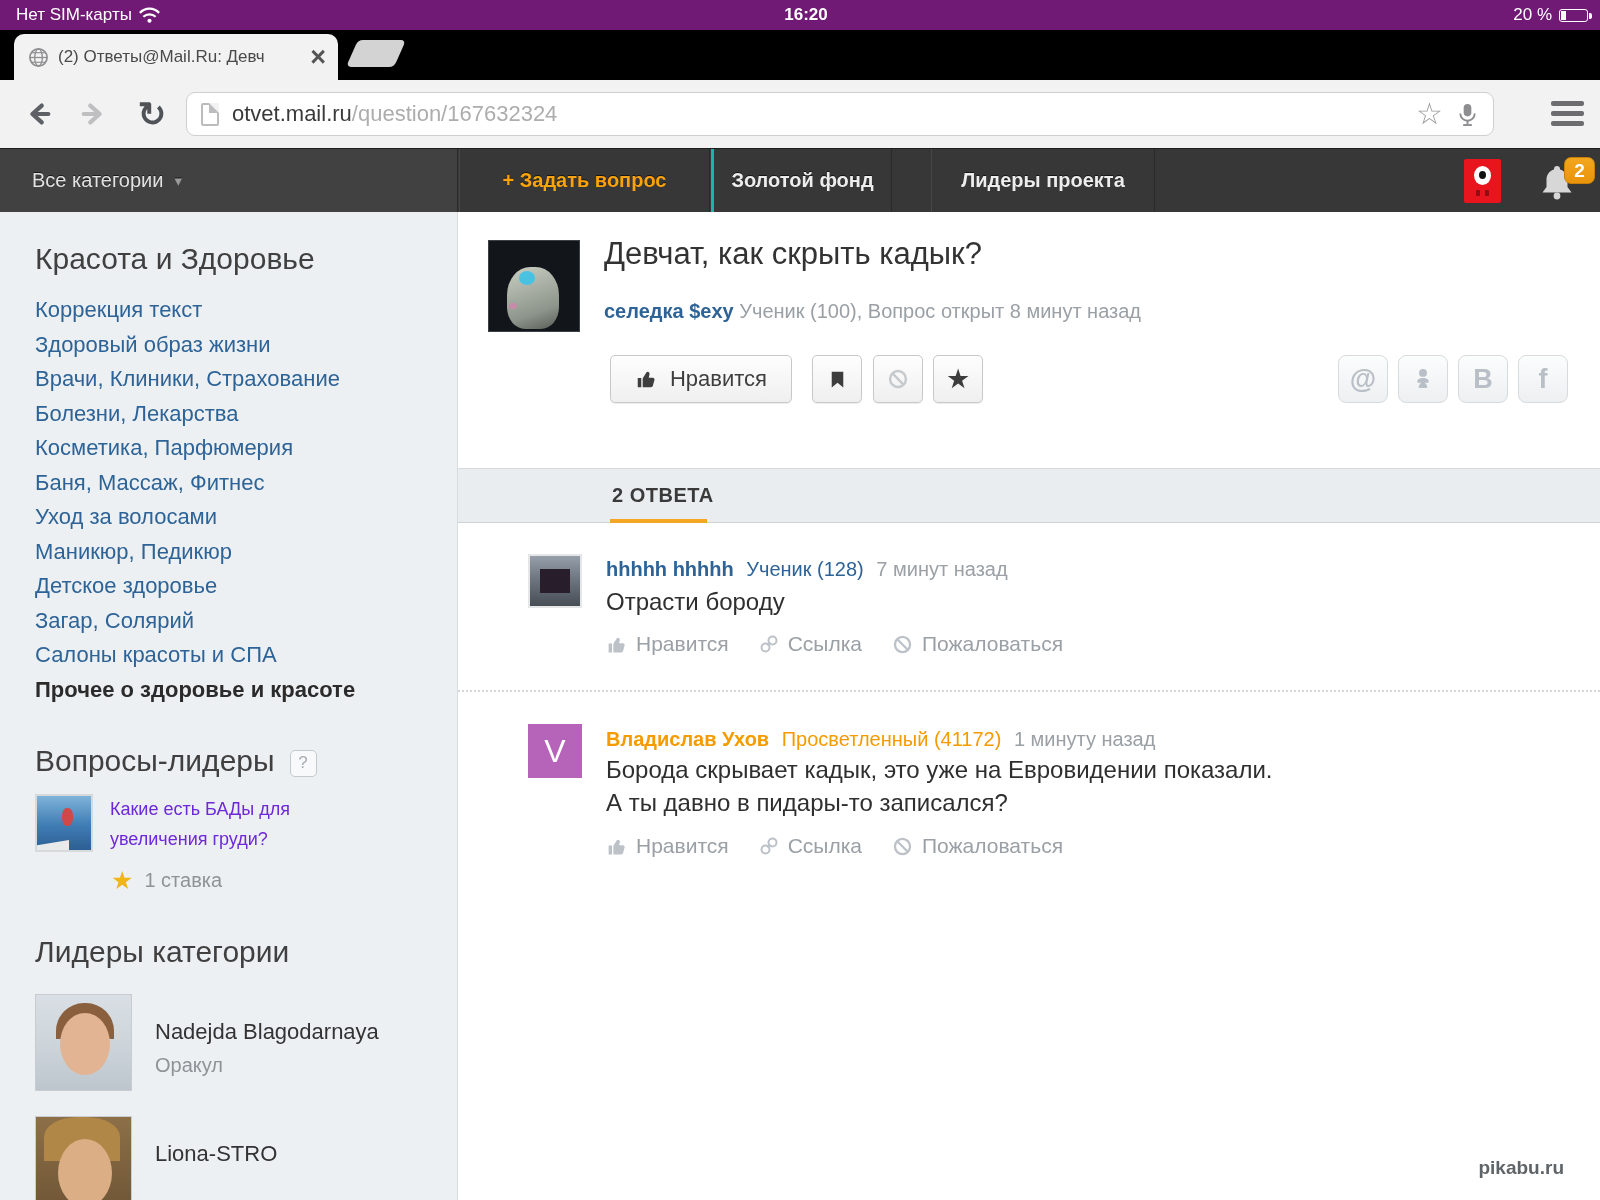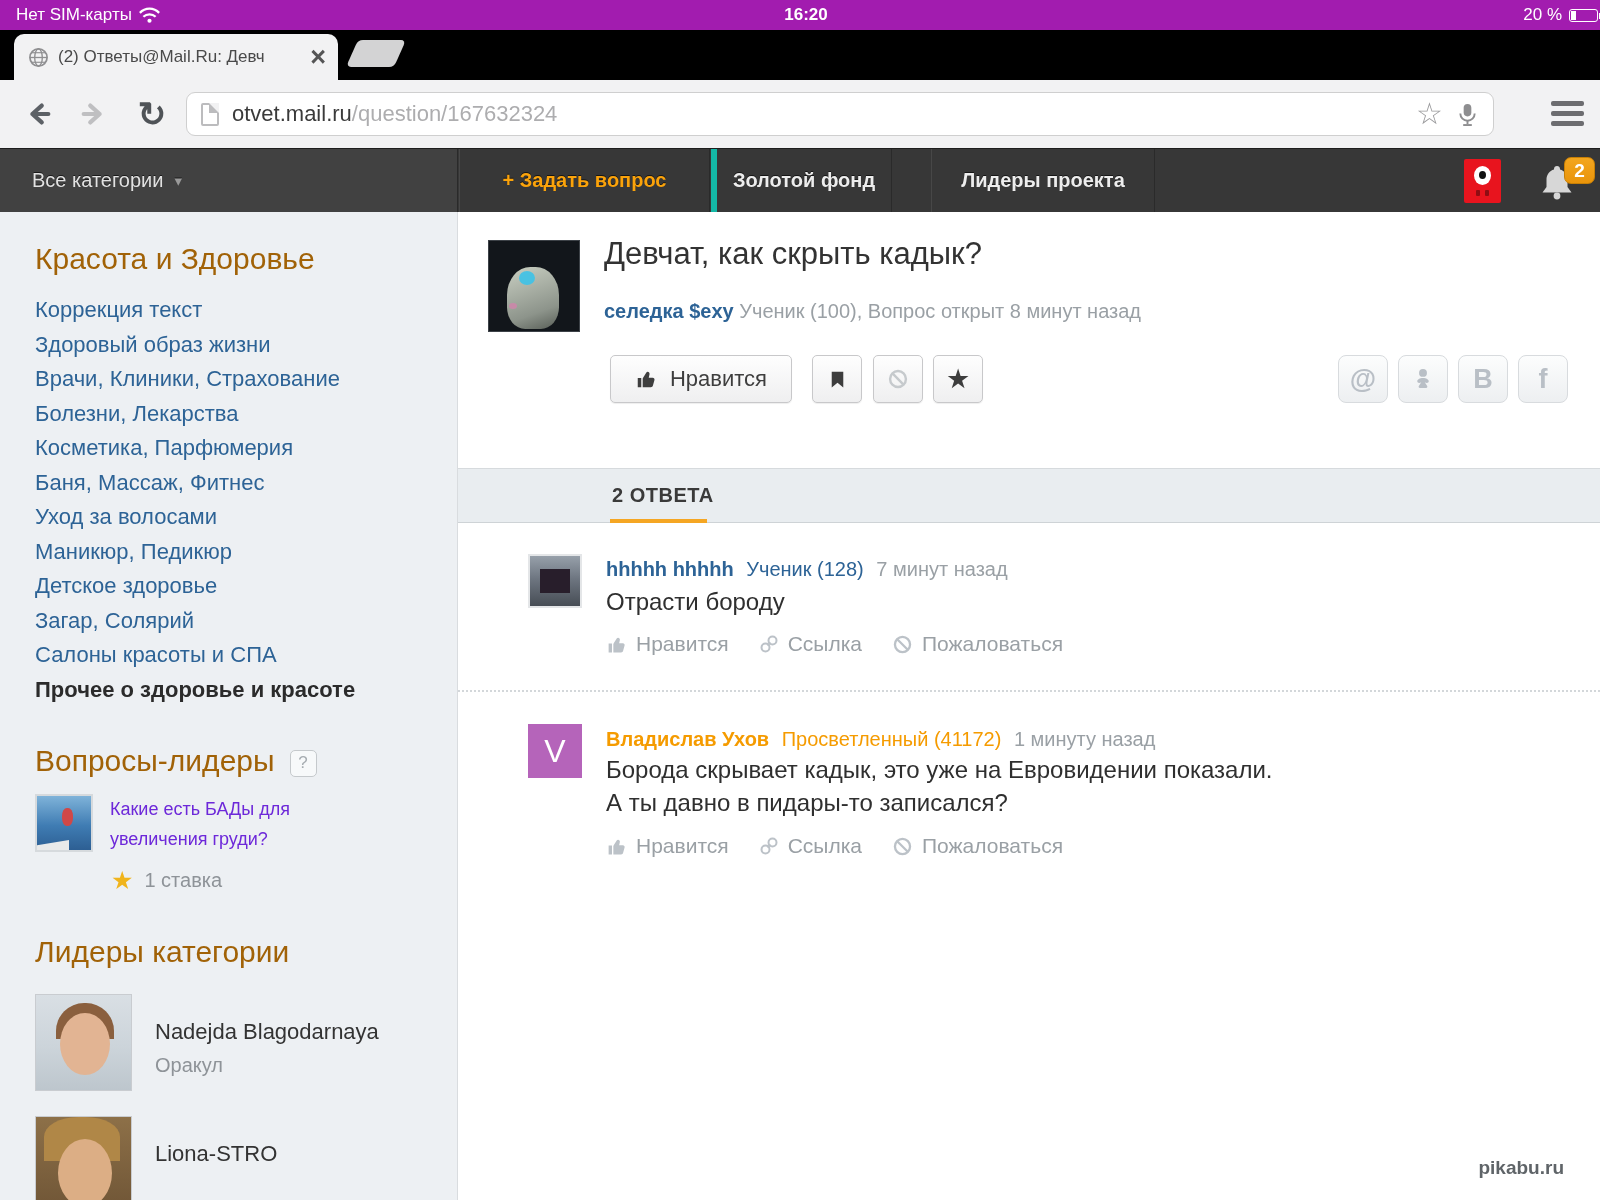--- a/index.html
+++ b/index.html
@@ -1,24 +1,24 @@
 <!DOCTYPE html>
 <html><head>
 <meta charset="utf-8">
 <style>
   *{margin:0;padding:0;box-sizing:border-box}
   html,body{width:1600px;height:1200px}
   body{font-family:"Liberation Sans",sans-serif;background:#fff;overflow:hidden;position:relative}
   .screen{position:absolute;left:0;top:0;width:1600px;height:1200px;overflow:hidden;background:#fff}
 
   
-  .status-bar{position:absolute;left:0;top:0;width:100%;height:30px;background:#a21caf;color:#fff;font-size:17px}
+  .status-bar{position:absolute;left:0;top:0;width:100%;height:30px;background:#701a75;color:#fff;font-size:17px}
   .sb-left{position:absolute;left:16px;top:0;height:30px;display:flex;align-items:center;gap:7px}
   .sb-time{position:absolute;left:12px;right:0;top:0;height:30px;text-align:center;line-height:30px;font-weight:bold}
-  .sb-right{position:absolute;right:2px;top:0;height:30px;display:flex;align-items:center;gap:7px}
+  .sb-right{position:absolute;right:12px;top:0;height:30px;display:flex;align-items:center;gap:7px}
   .battery{width:29px;height:13px;border:1px solid #fff;border-radius:3px;position:relative}
   .battery::before{content:"";position:absolute;left:1px;top:1px;bottom:1px;width:5px;background:#fff}
   .battery::after{content:"";position:absolute;right:-5px;top:3px;width:3px;height:6px;background:#fff;border-radius:0 2px 2px 0}
 
   
   .tab-bar{position:absolute;left:0;top:30px;width:100%;height:50px;background:#000}
   .tab{position:absolute;left:14px;bottom:0;width:324px;height:46px;background:#f2f2f3;border-radius:10px 10px 0 0;display:flex;align-items:center;padding:0 12px 0 14px;gap:9px}
   .tab-title-wrap{flex:1;overflow:hidden;white-space:nowrap;position:relative;height:24px}
   .tab-title{font-size:17px;color:#4a4a4a;line-height:24px}
   .tab-title-wrap::after{content:"";position:absolute;right:0;top:0;bottom:0;width:34px;background:linear-gradient(90deg,rgba(242,242,243,0),#f2f2f3 80%)}
@@ -40,33 +40,33 @@
   .menu-btn{position:absolute;right:16px;top:21px;width:33px}
   .menu-bar{height:5px;background:#6d6d70;border-radius:2px;margin-bottom:5px}
   .menu-bar:last-child{margin-bottom:0}
 
   
   .nav-bar{position:absolute;left:0;top:148px;width:100%;height:64px;background:#373737;border-top:1px solid #1d1d1d}
   .nav-seg{position:absolute;top:0;height:100%;display:flex;align-items:center;justify-content:center;font-size:20px;color:#ededed;text-shadow:0 -1px 0 rgba(0,0,0,.6)}
   .seg-cat{left:0;width:458px;background:#414141;justify-content:flex-start;padding-left:32px;color:#e2e2e2;border-right:1px solid #2a2a2a}
   .seg-cat .caret{color:#9a9a9a;font-size:15px;margin-left:11px}
   .seg-ask{left:459px;width:251px;color:#fba30b;font-weight:bold;border-right:1px solid #2a2a2a;border-left:1px solid #474747}
-  .seg-gold{left:711px;width:181px;font-weight:bold;border-right:1px solid #2a2a2a;border-left:6px solid #14b8a6}
+  .seg-gold{left:711px;width:181px;font-weight:bold;border-right:1px solid #2a2a2a;border-left:3px solid #14b8a6}
   .seg-lead{left:931px;width:224px;font-weight:bold;border-right:1px solid #2a2a2a;border-left:1px solid #474747}
   .nav-agent{position:absolute;left:1464px;top:10px;width:37px;height:44px;background:#e8141e;border-radius:2px}
   .nav-agent .eye{position:absolute;left:10px;top:7px;width:17px;height:19px;border-radius:50%;background:#fff}
   .nav-agent .eye::before{content:"";position:absolute;left:5px;top:5px;width:7px;height:8px;border-radius:50%;background:#111}
   .nav-agent .mouth{position:absolute;left:12px;top:31px;width:4px;height:6px;background:#8f0d13;box-shadow:9px 0 0 #8f0d13;border-radius:1px}
   .nav-bell{position:absolute;left:1536px;top:13px;width:42px;height:40px;color:#d7d7d7}
   .bell-badge{position:absolute;left:1564px;top:8px;min-width:31px;height:27px;background:linear-gradient(#f3a61f,#e9940a);border-radius:7px;color:#fff;font-size:19px;font-weight:bold;display:flex;align-items:center;justify-content:center;border:1px solid #c77f05}
 
   
   .sidebar{position:absolute;left:0;top:212px;width:458px;bottom:0;background:#edf0f3;border-right:1px solid #d9dcdf;overflow:hidden}
   .side-inner{padding:30px 18px 0 35px}
-  .side-title{font-size:30px;font-weight:400;color:#a16207}
+  .side-title{font-size:30px;font-weight:400;color:#404040}
   .cat-links{list-style:none;margin-top:17px}
   .cat-links li{font-size:22px;line-height:34.5px;color:#2d6396;white-space:nowrap}
   .cat-links li.current{color:#2b2b2b;font-weight:bold}
   .ql-head{margin-top:37px;display:flex;align-items:center;gap:15px}
   .help-box{width:27px;height:27px;border:1px solid #c5c9cc;border-radius:5px;background:#f7f9fa;color:#a6acb1;font-size:17px;display:flex;align-items:center;justify-content:center;margin-top:4px}
   .ql-item{display:flex;gap:17px;margin-top:16px}
   .ql-thumb{width:58px;height:58px;border:2px solid #d6dadd;background:linear-gradient(180deg,#7fb3d9 0%,#3f7cb3 55%,#2d5f93 100%);position:relative;flex:none;overflow:hidden}
   .ql-thumb::before{content:"";position:absolute;left:25px;top:12px;width:11px;height:18px;background:#d04848;border-radius:45%}
   .ql-thumb::after{content:"";position:absolute;left:-2px;bottom:-2px;width:34px;height:16px;background:#e9eaea;clip-path:polygon(0 100%,100% 100%,100% 25%,0 60%)}
   .ql-text{font-size:18px;color:#6d28d9;line-height:30px;max-width:260px}

